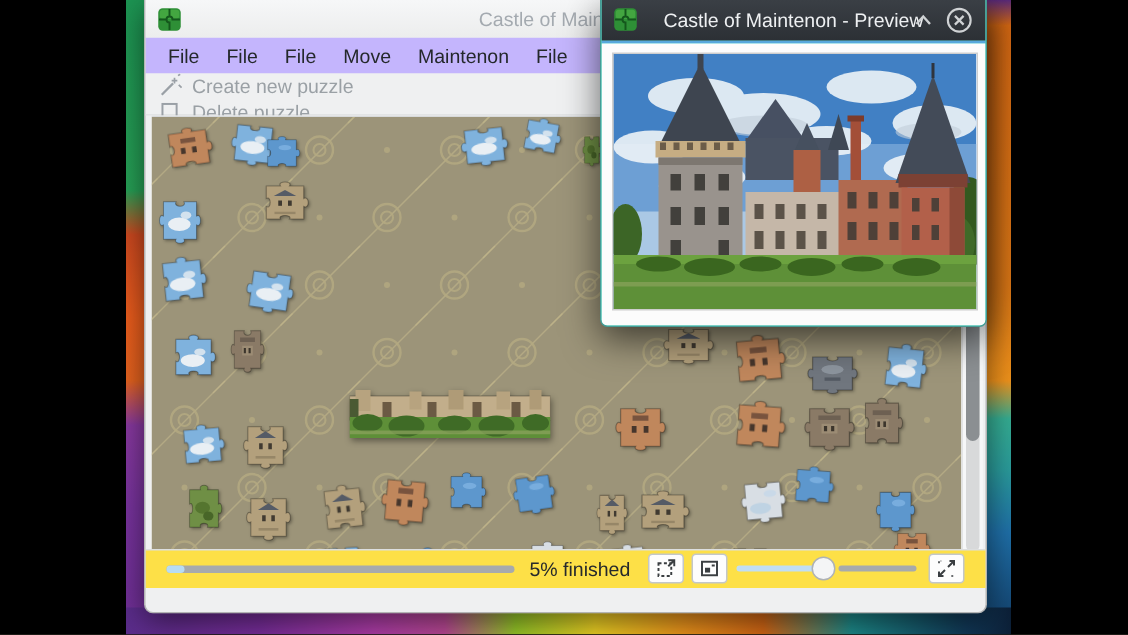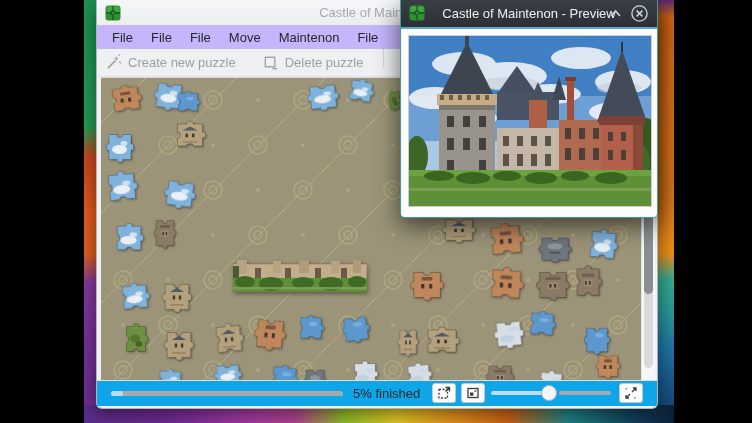--- a/index.html
+++ b/index.html
@@ -19,40 +19,40 @@
   #main-window{position:absolute;left:96px;top:0;width:562px;height:409px;z-index:1;
     background:#eff0f1;border-radius:0 0 6px 6px;box-shadow:0 6px 22px rgba(0,0,0,.55);
     border:1px solid rgba(0,0,0,.25);border-top:none;box-sizing:border-box;overflow:hidden;}
   .titlebar-main{position:relative;height:25px;background:linear-gradient(#f6f7f8,#eceded);}
   .titlebar-main .win-title{position:absolute;left:0;right:0;top:5px;text-align:center;
     font-size:13px;color:#a4aab0;}
   .app-icon{position:absolute;left:8px;top:5px;width:16px;height:16px;}
   .menubar{display:flex;align-items:center;height:24px;padding-left:6px;background:#c4b5fd;}
   .menu-item{font-size:13px;color:#24282b;padding:3px 9px;cursor:default;}
   .toolbar{display:flex;height:27px;background:#eff0f1;
-    border-bottom:1px solid #e2e4e5;padding-left:8px;white-space:nowrap;}
+    border-bottom:1px solid #e2e4e5;padding-left:8px;white-space:nowrap;flex-direction:column;}
   .tb-item{display:flex;align-items:center;gap:6px;margin-right:26px;color:#9aa0a5;font-size:13px;}
   .tb-sep{width:1px;height:18px;background:#d0d3d5;margin:0 14px 0 -6px;}
 
   
   .viewport{position:relative;left:4px;top:0;width:554px;height:309px;background:#fcfcfc;
     border-top:1px solid #d8dadb;overflow:hidden;}
   .board{position:absolute;left:0;top:0;width:540px;height:309px;background:#9c9479;overflow:hidden;}
   .board > svg.pattern{position:absolute;left:0;top:0;}
   .piece{position:absolute;filter:drop-shadow(1px 1.5px 1px rgba(0,0,0,.35));}
   .assembled{position:absolute;filter:drop-shadow(1px 2px 2px rgba(0,0,0,.4));}
 
   .scroll-lane{position:absolute;right:0;top:0;width:14px;height:309px;background:#f6f7f8;
     border-left:1px solid #e3e4e5;box-sizing:border-box;}
   .scroll-track{position:absolute;left:2px;top:2px;width:9px;height:288px;background:#d8d9da;border-radius:5px;}
   .scroll-thumb{position:absolute;left:2px;width:9px;background:#8b8f92;border-radius:5px;}
   .scroll-chevron{position:absolute;left:1px;bottom:1px;width:12px;height:12px;}
 
   
-  .statusbar{position:absolute;left:0;bottom:2px;width:562px;height:25px;background:#0ea5e9;
+  .statusbar{position:absolute;left:0;bottom:16px;width:562px;height:25px;background:#fde047;
     border-top:1px solid #dcdedf;}
   .progress-track{position:absolute;left:14px;top:10px;width:232px;height:5px;background:#a7aaac;border-radius:3px;}
   .progress-fill{position:absolute;left:0;top:0;height:5px;background:#b7dcf4;border-radius:3px;}
   .progress-label{position:absolute;left:256px;top:5px;font-size:13px;color:#26292c;}
   .sb-btn{position:absolute;top:2px;width:24px;height:20px;background:#fdfdfd;border:1px solid #c3c7c9;
     border-radius:3px;box-sizing:border-box;display:flex;align-items:center;justify-content:center;}
   #btn-restack{left:335px;}
   #btn-preview{left:364px;}
   #btn-fit{left:522px;}
   .zoom-slider{position:absolute;left:394px;top:2px;width:120px;height:20px;}

